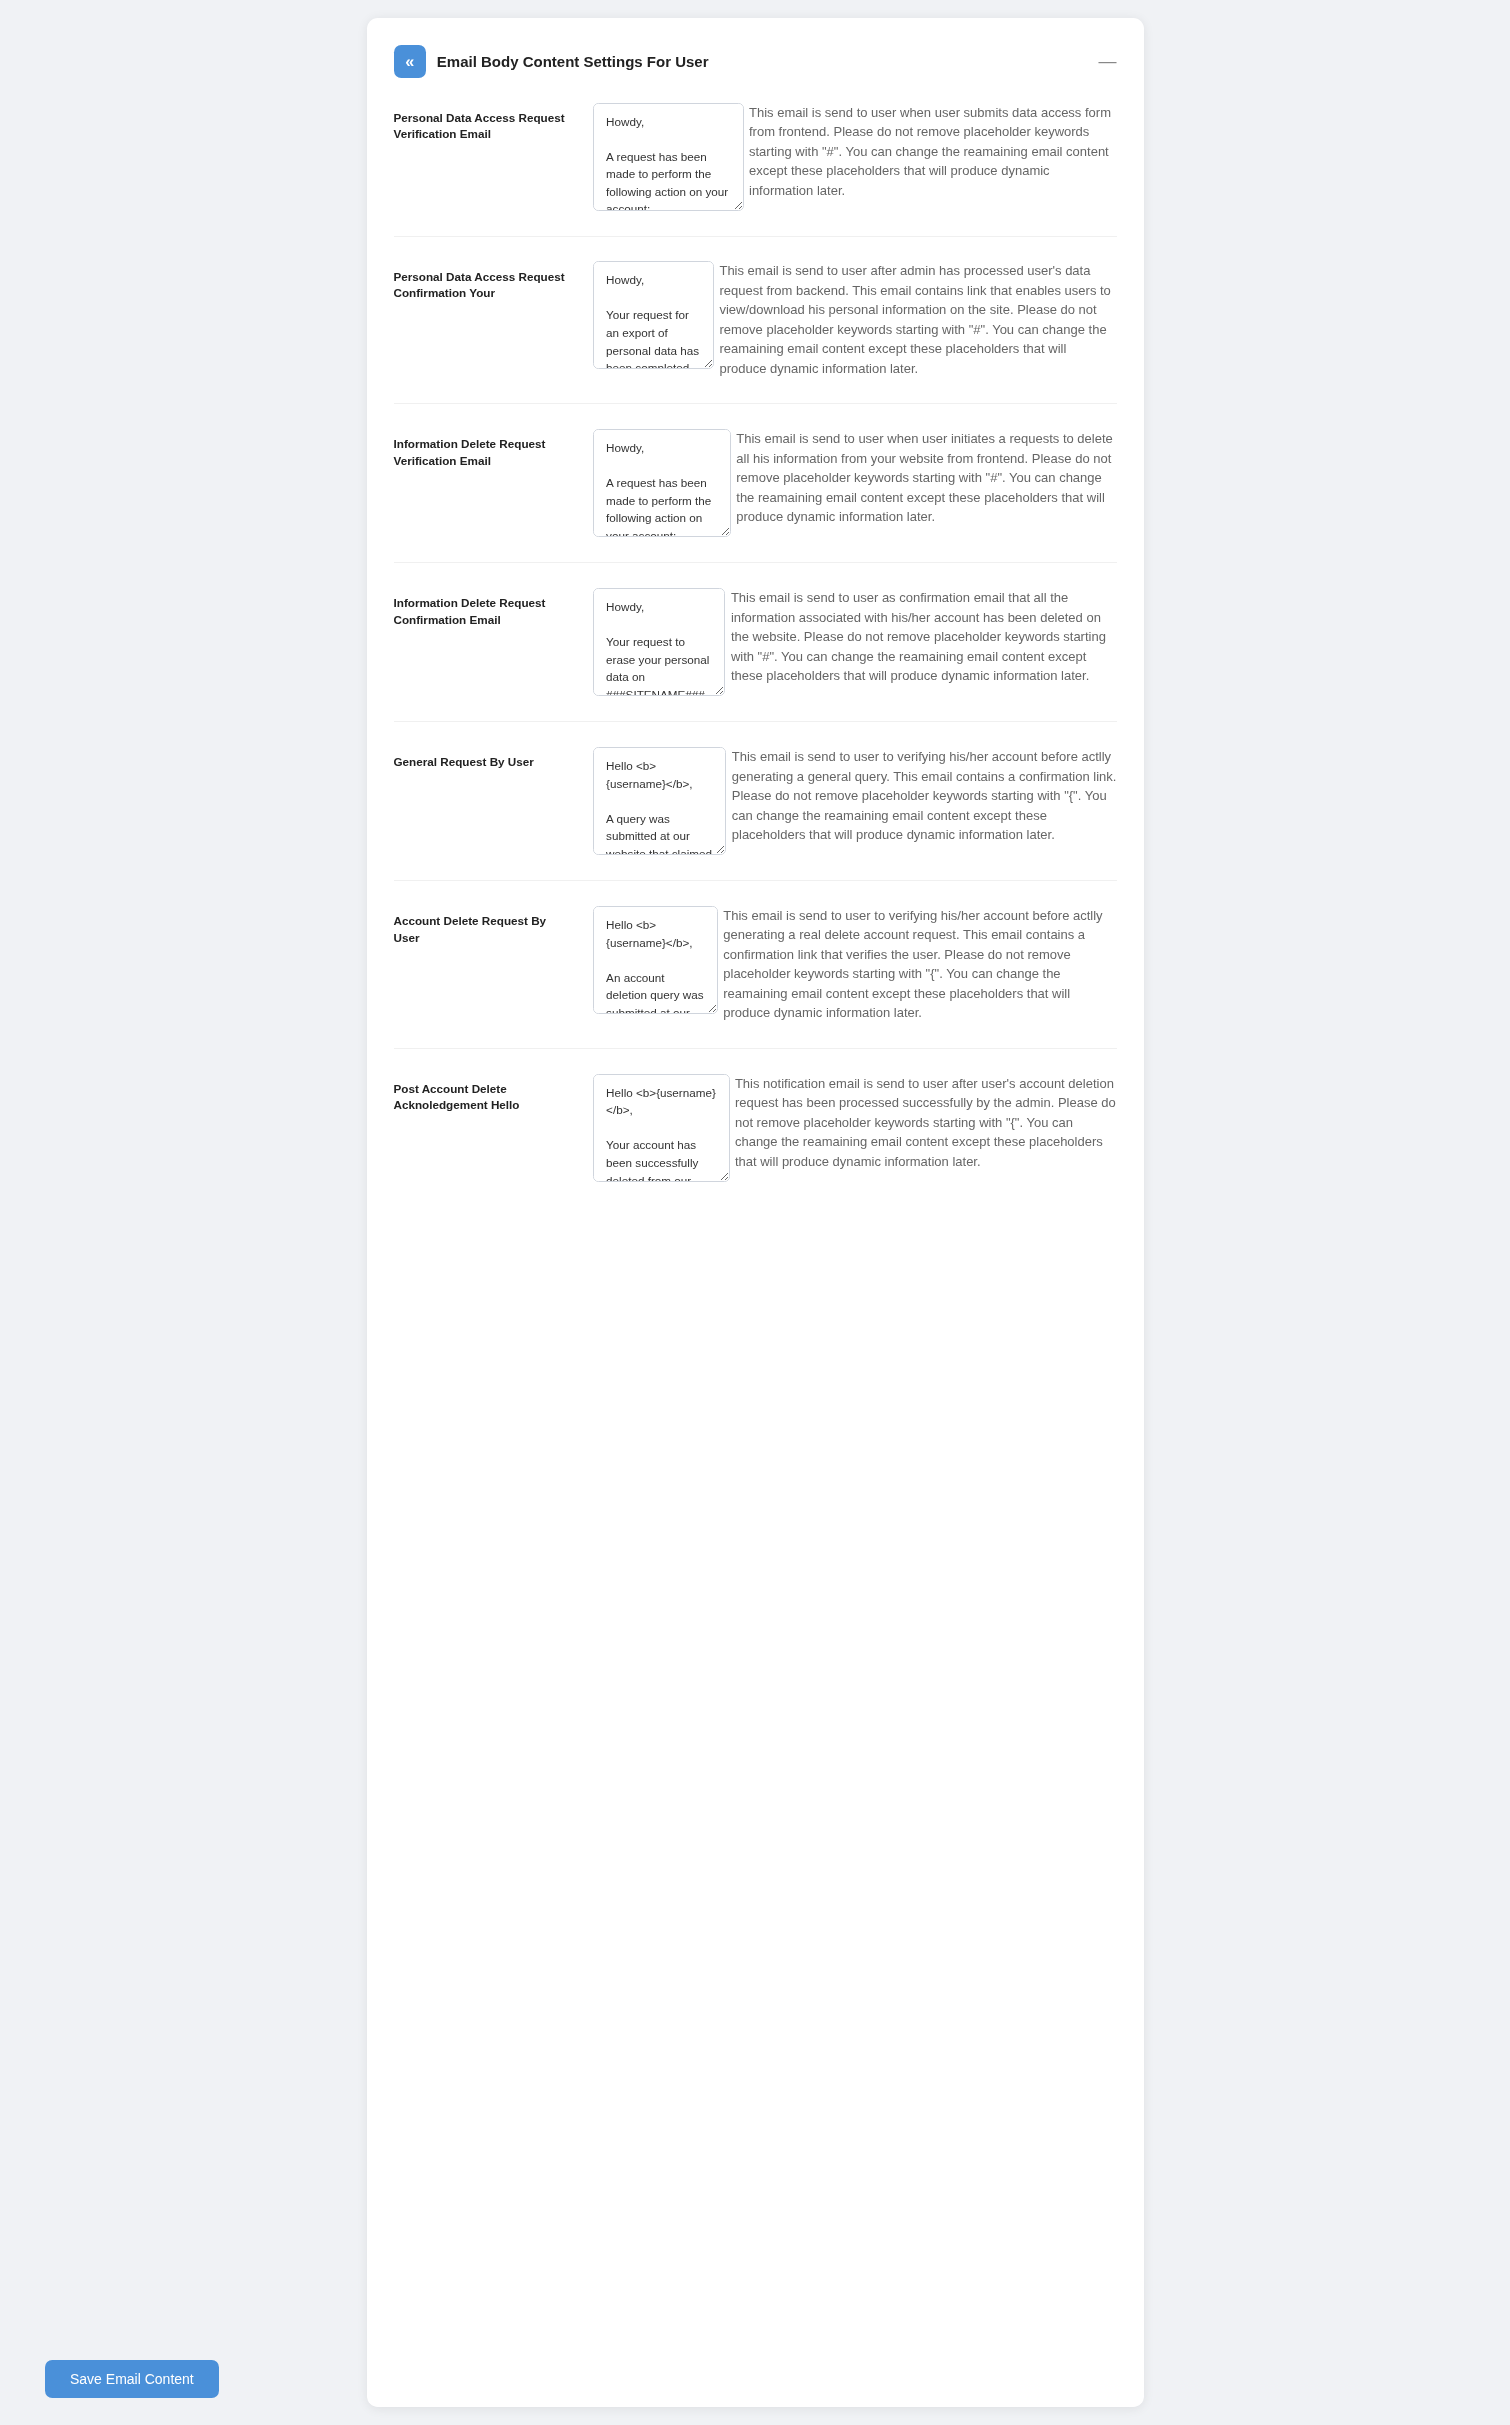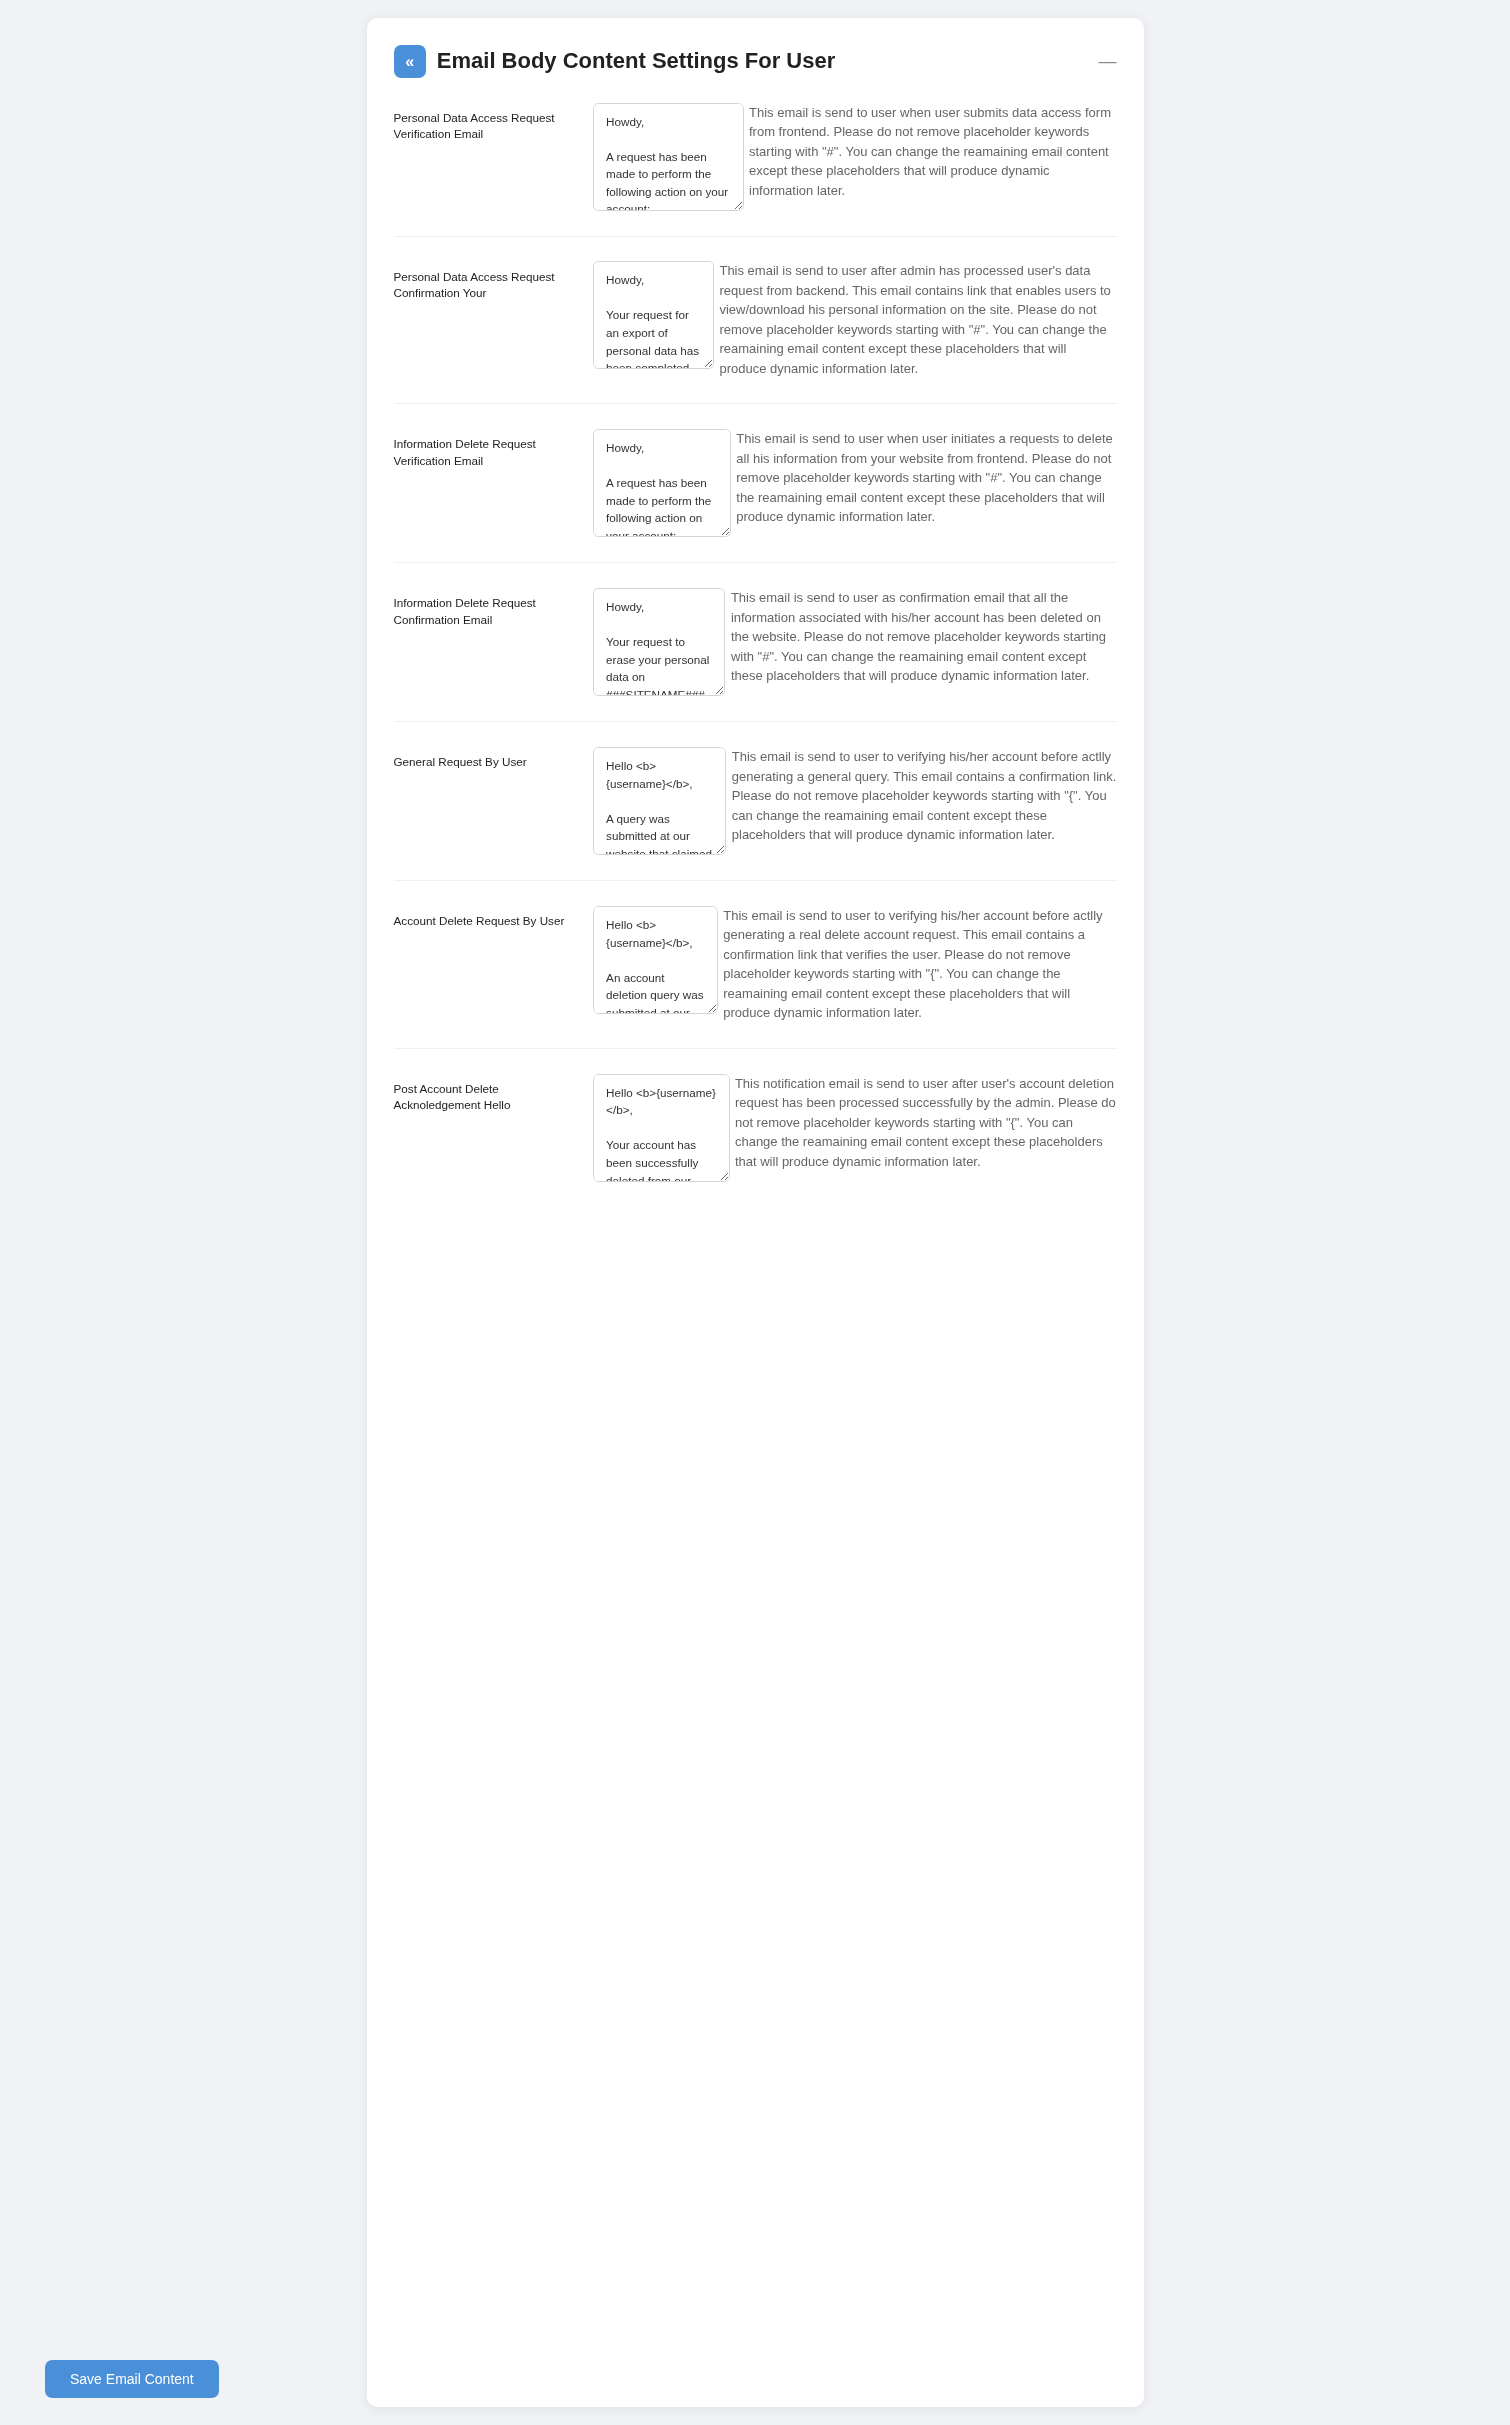--- a/index.html
+++ b/index.html
@@ -36,21 +36,21 @@
       background: #4a90d9;
       border-radius: 7.2px;
       display: flex;
       align-items: center;
       justify-content: center;
       color: white;
       font-size: 16.3px;
       font-weight: bold;
     }
     .header-title {
-      font-size: 22px;
+      font-size: 15px;
       font-weight: 600;
       color: #222;
     }
     .minimize-btn {
       font-size: 18px;
       color: #888;
       cursor: pointer;
       background: none;
       border: none;
       line-height: 1;
@@ -58,21 +58,21 @@
     .section {
       display: flex;
       align-items: flex-start;
       margin-bottom: 25px;
       gap: 18px;
     }
     .section-label {
       width: 181px;
       min-width: 181px;
       font-size: 11.7px;
-      font-weight: 400;
+      font-weight: 700;
       color: #222;
       padding-top: 7.2px;
       line-height: 1.4;
     }
     .textarea-wrapper {
       flex: 1;
       display: flex;
       flex-direction: row;
       gap: 5.4px;
     }

